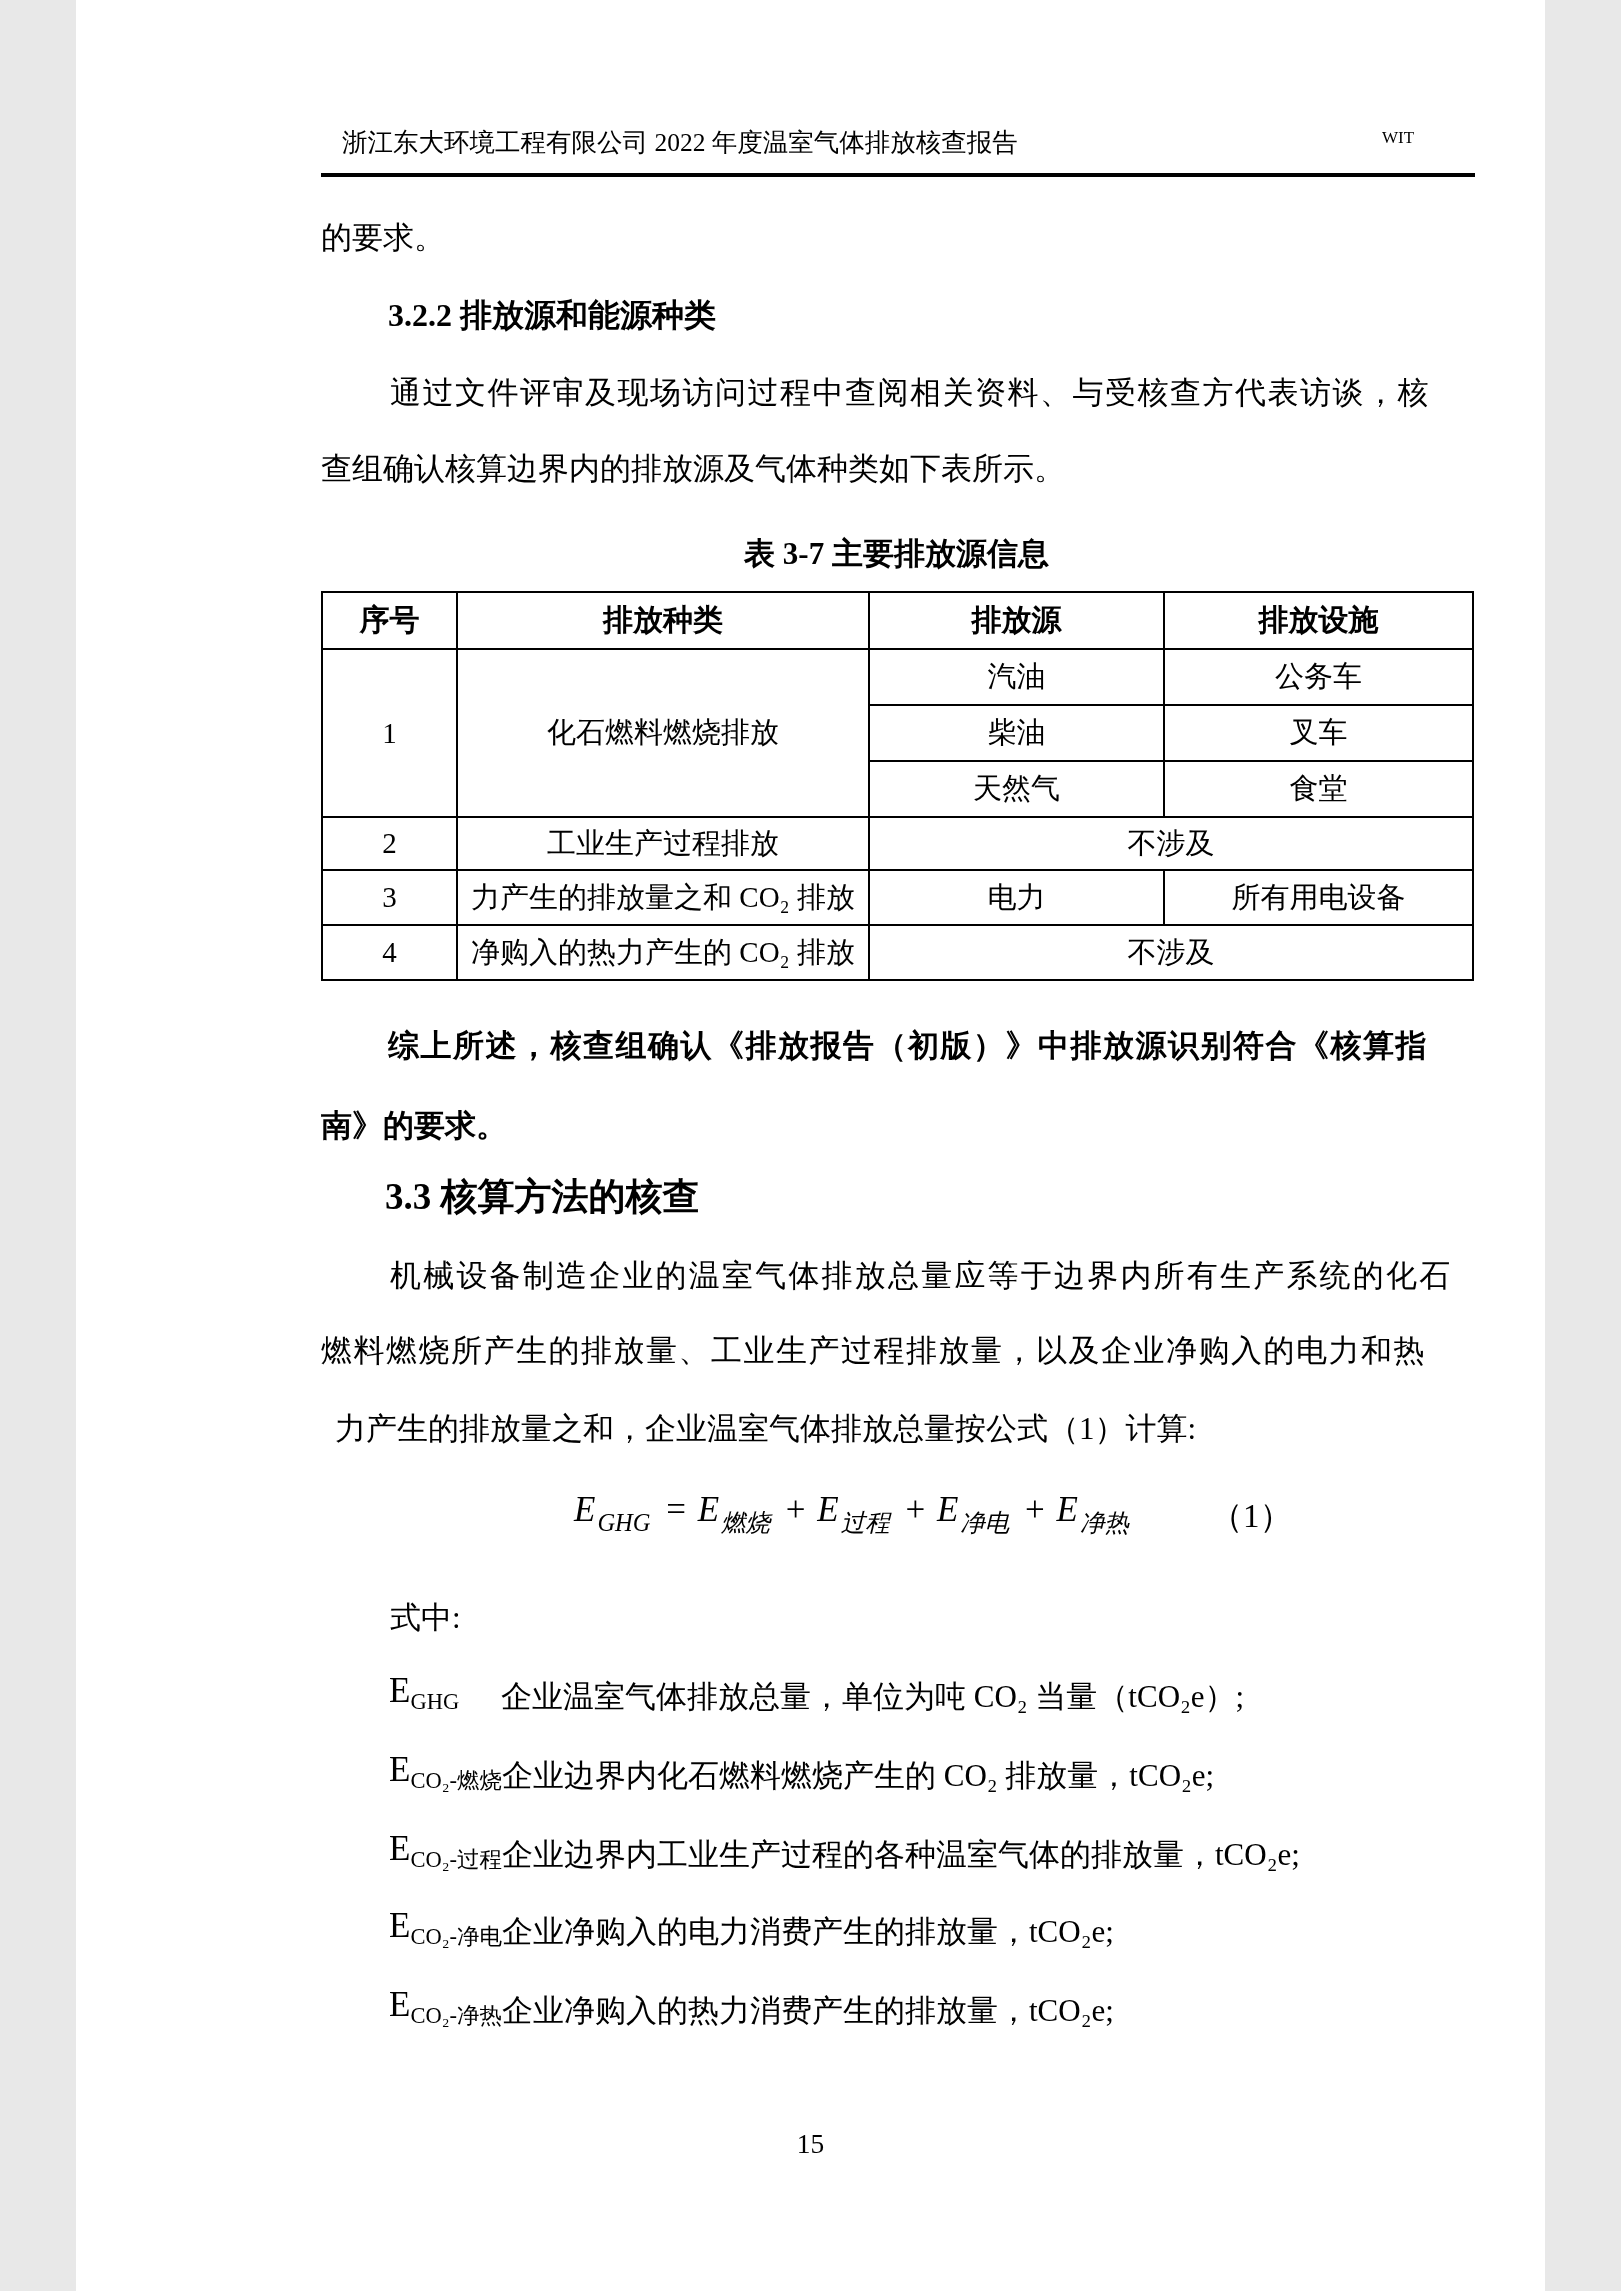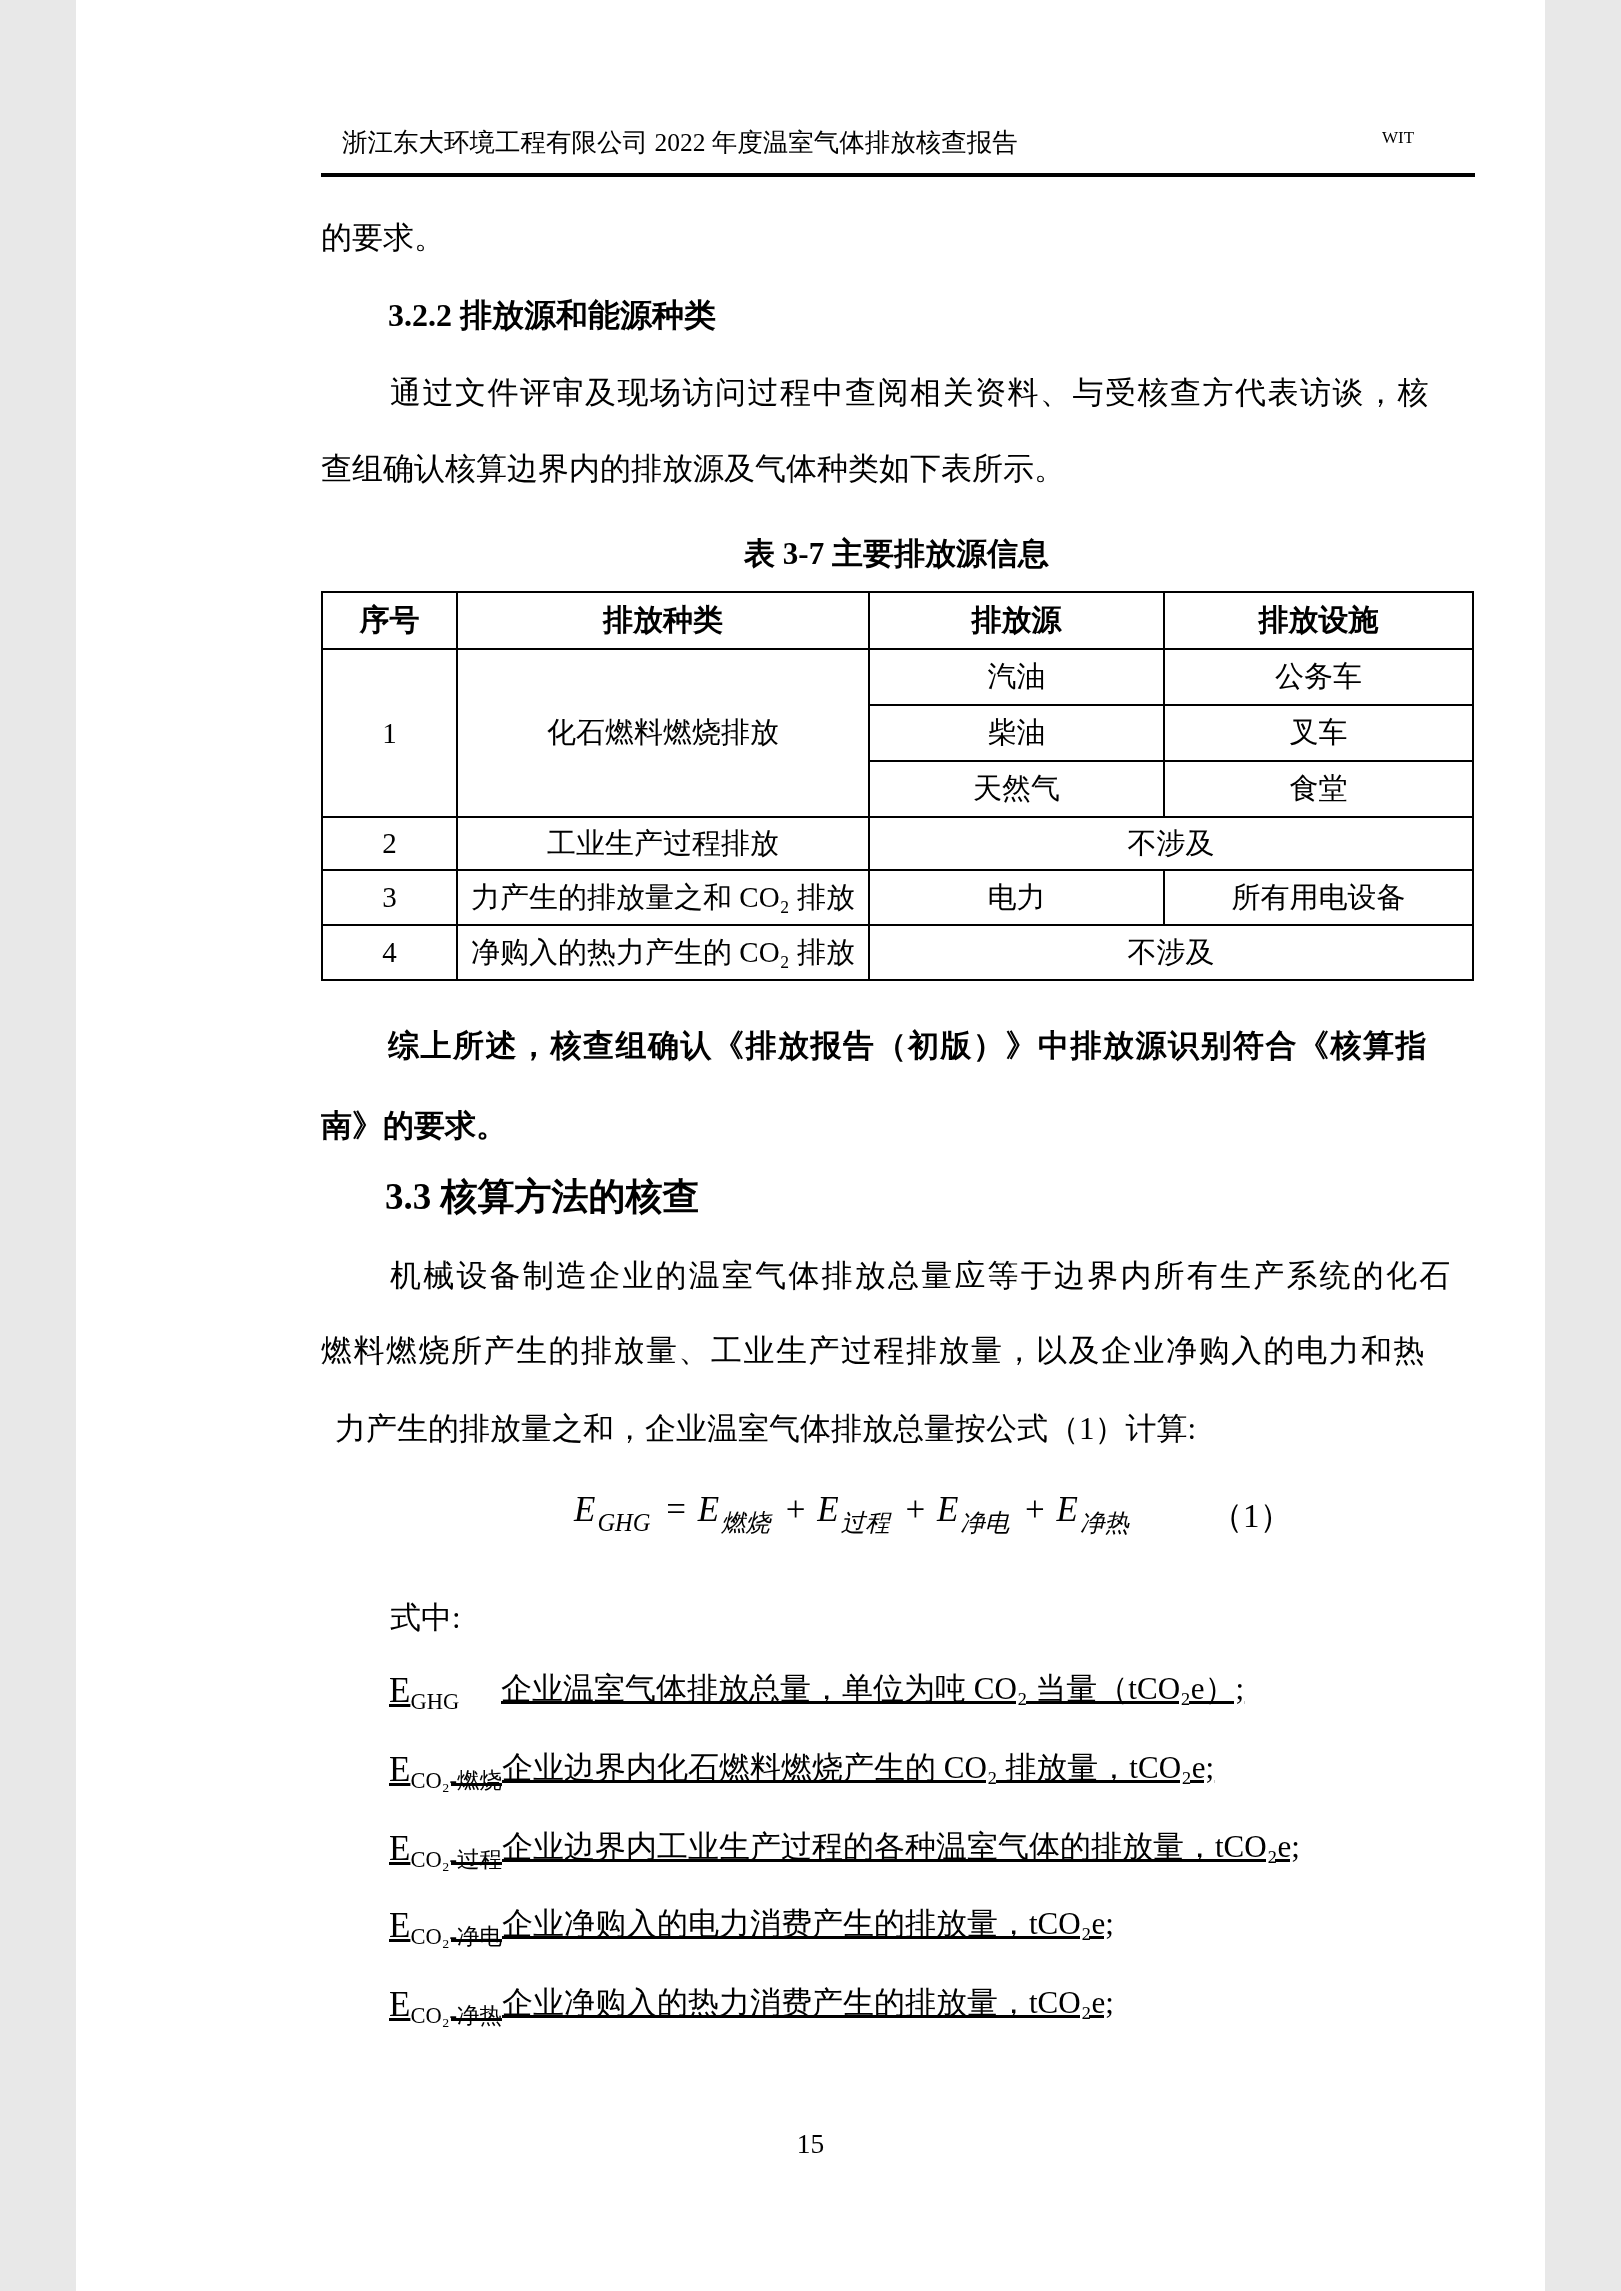--- a/index.html
+++ b/index.html
@@ -25,21 +25,21 @@
     font-size:29px; padding:0; white-space:nowrap; overflow:hidden;
   }
   table.src th { font-weight:bold; font-size:30px; }
   
   .formula { font-size:35px; }
   .f-base { font-style:italic; font-family:"Liberation Serif","DejaVu Serif",serif; }
   .f-sub  { font-style:italic; font-size:24.5px; vertical-align:-9.8px; margin:0 3.9px 0 2px; }
   .f-op   { margin:0 11.8px; }
   .f-num  { font-size:33px; }
   
-  .defline { display:flex; align-items:flex-start;text-decoration:underline; }
+  .defline { display:flex; align-items:flex-end; }
   .defsym  { flex:0 0 auto; min-width:112px; white-space:nowrap; }
   .defsym .d-base { font-size:35px; }
   .defsym .d-sub  { font-size:22.5px; vertical-align:-6.9px; }
   .defdesc { font-size:31px; white-space:nowrap; }
   .ls1 { letter-spacing:1.5px; }
   .ls2 { letter-spacing:2.2px; }
 </style>
 </head>
 <body>
 

